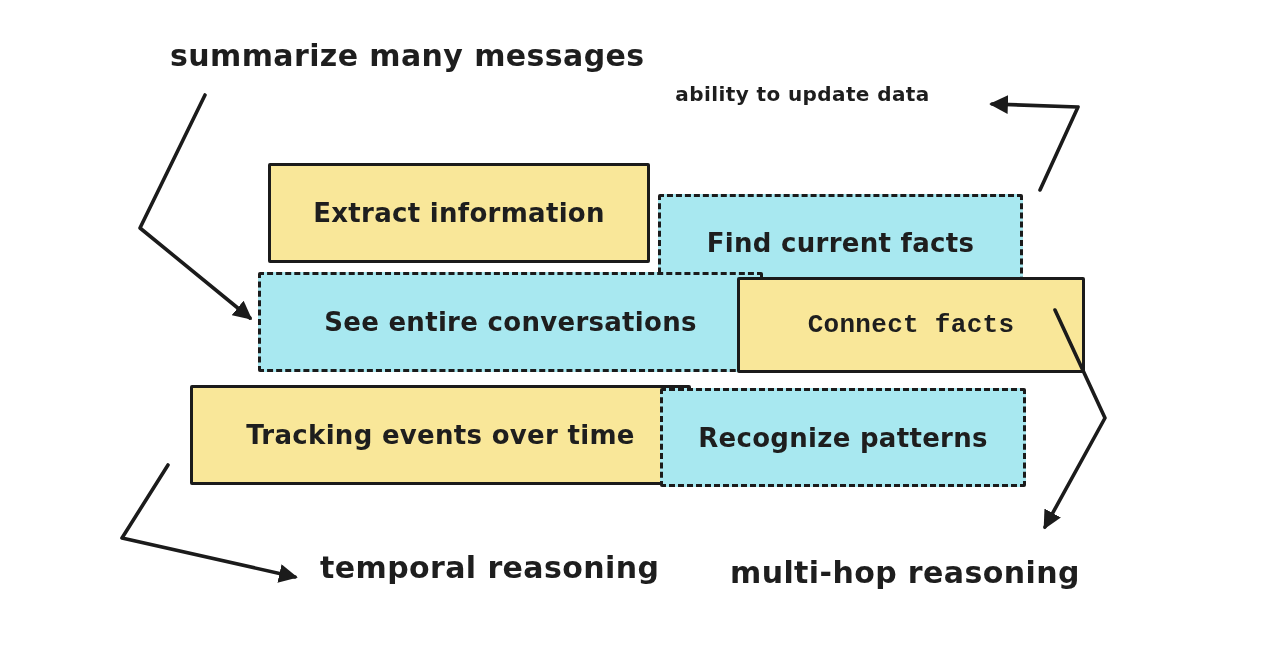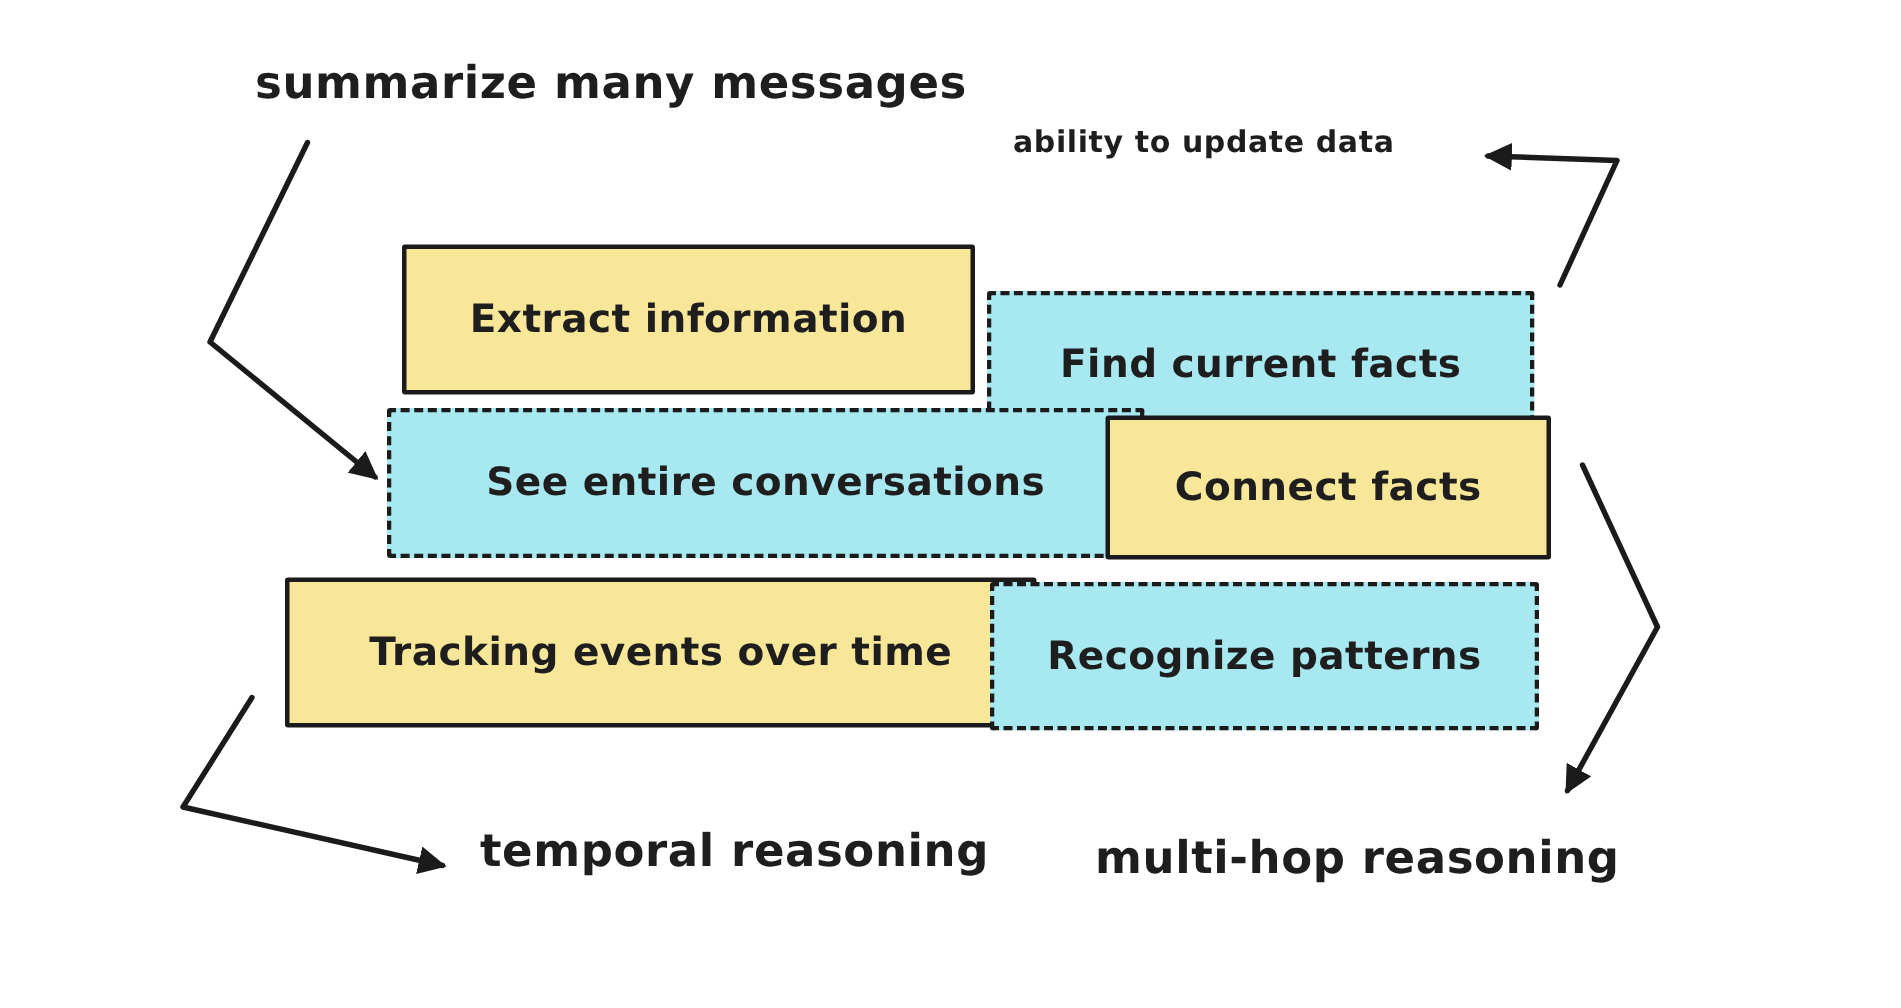--- a/index.html
+++ b/index.html
@@ -33,21 +33,21 @@
     padding: 0 14px;
   }
   .box.yellow { background: var(--yellow); }
   .box.cyan   { background: var(--cyan); }
   .box.solid  { border: 3.5px solid var(--stroke); }
   .box.dashed { border: 3.5px dashed var(--stroke); }
 
   .b1 { left: 268px; top: 163px; width: 382px; height: 100px; }
   .b2 { left: 658px; top: 178px; width: 365px; height:  98px; margin-top: 16px; }
   .b3 { left: 258px; top: 272px; width: 505px; height: 100px; }
-  .b4 { left: 737px; top: 277px; width: 297px; height:  96px; }
+  .b4 { left: 737px; top: 277px; width: 348px; height:  96px; font-family: Liberation Mono, monospace; }
   .b5 { left: 190px; top: 385px; width: 501px; height: 100px; }
   .b6 { left: 660px; top: 388px; width: 366px; height:  99px; }
 
   .note {
     position: absolute;
     font-weight: 600;
     letter-spacing: 0.4px;
     text-align: center;
     white-space: nowrap;
   }

